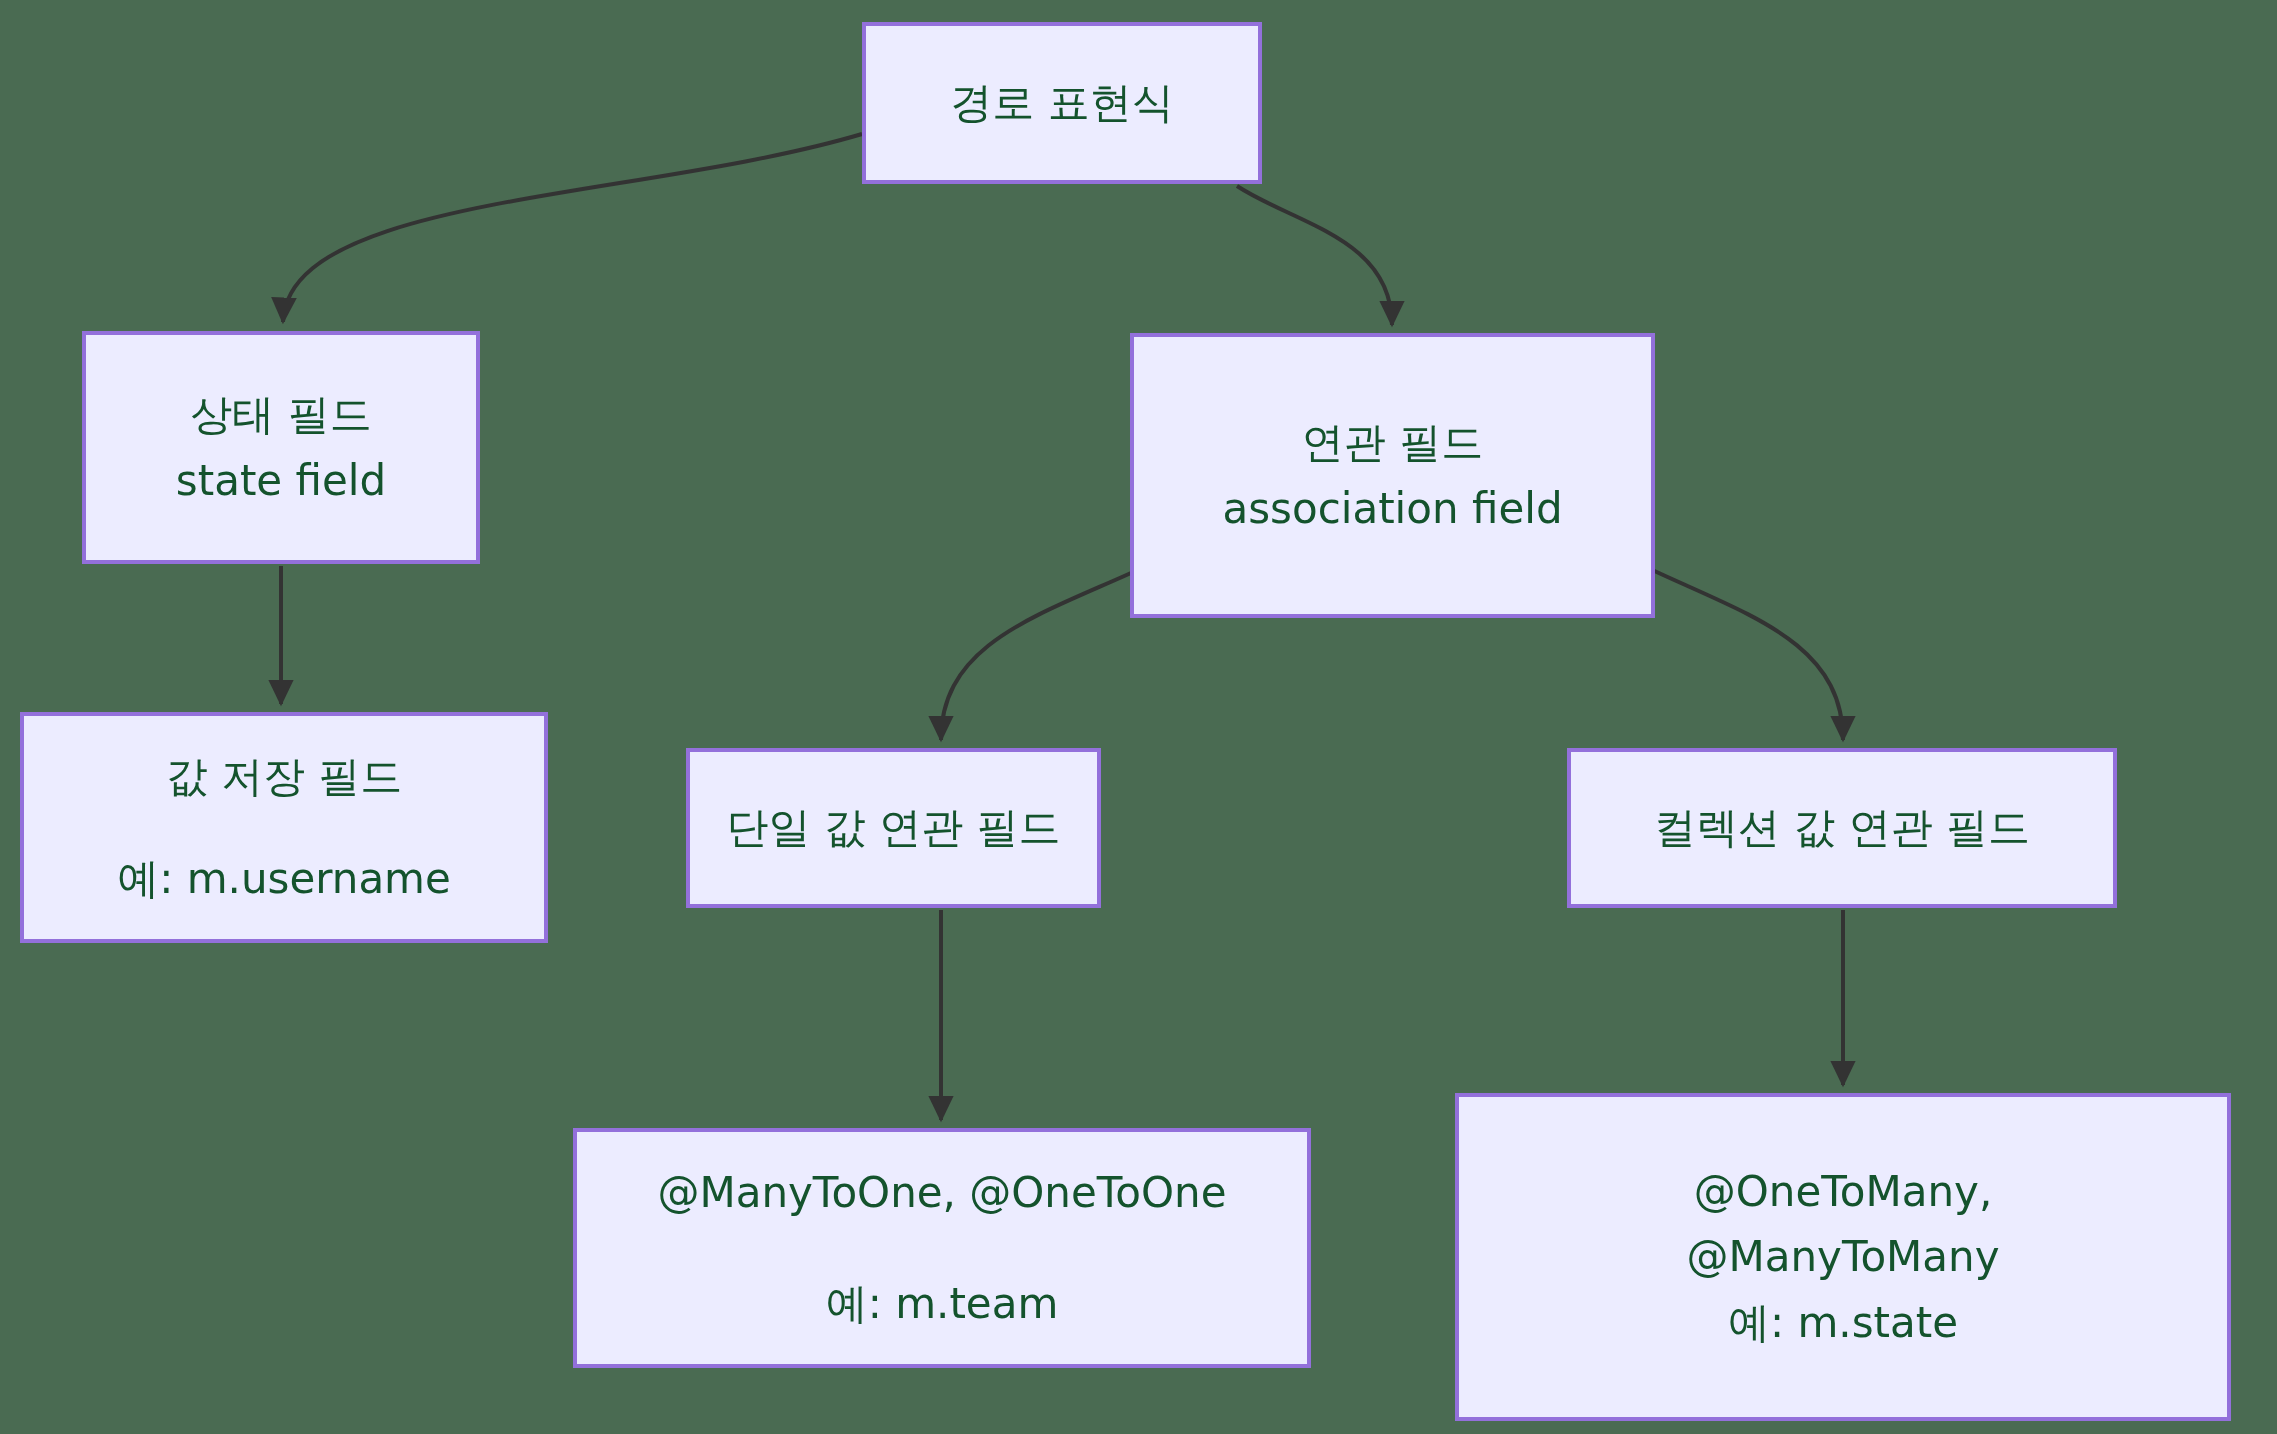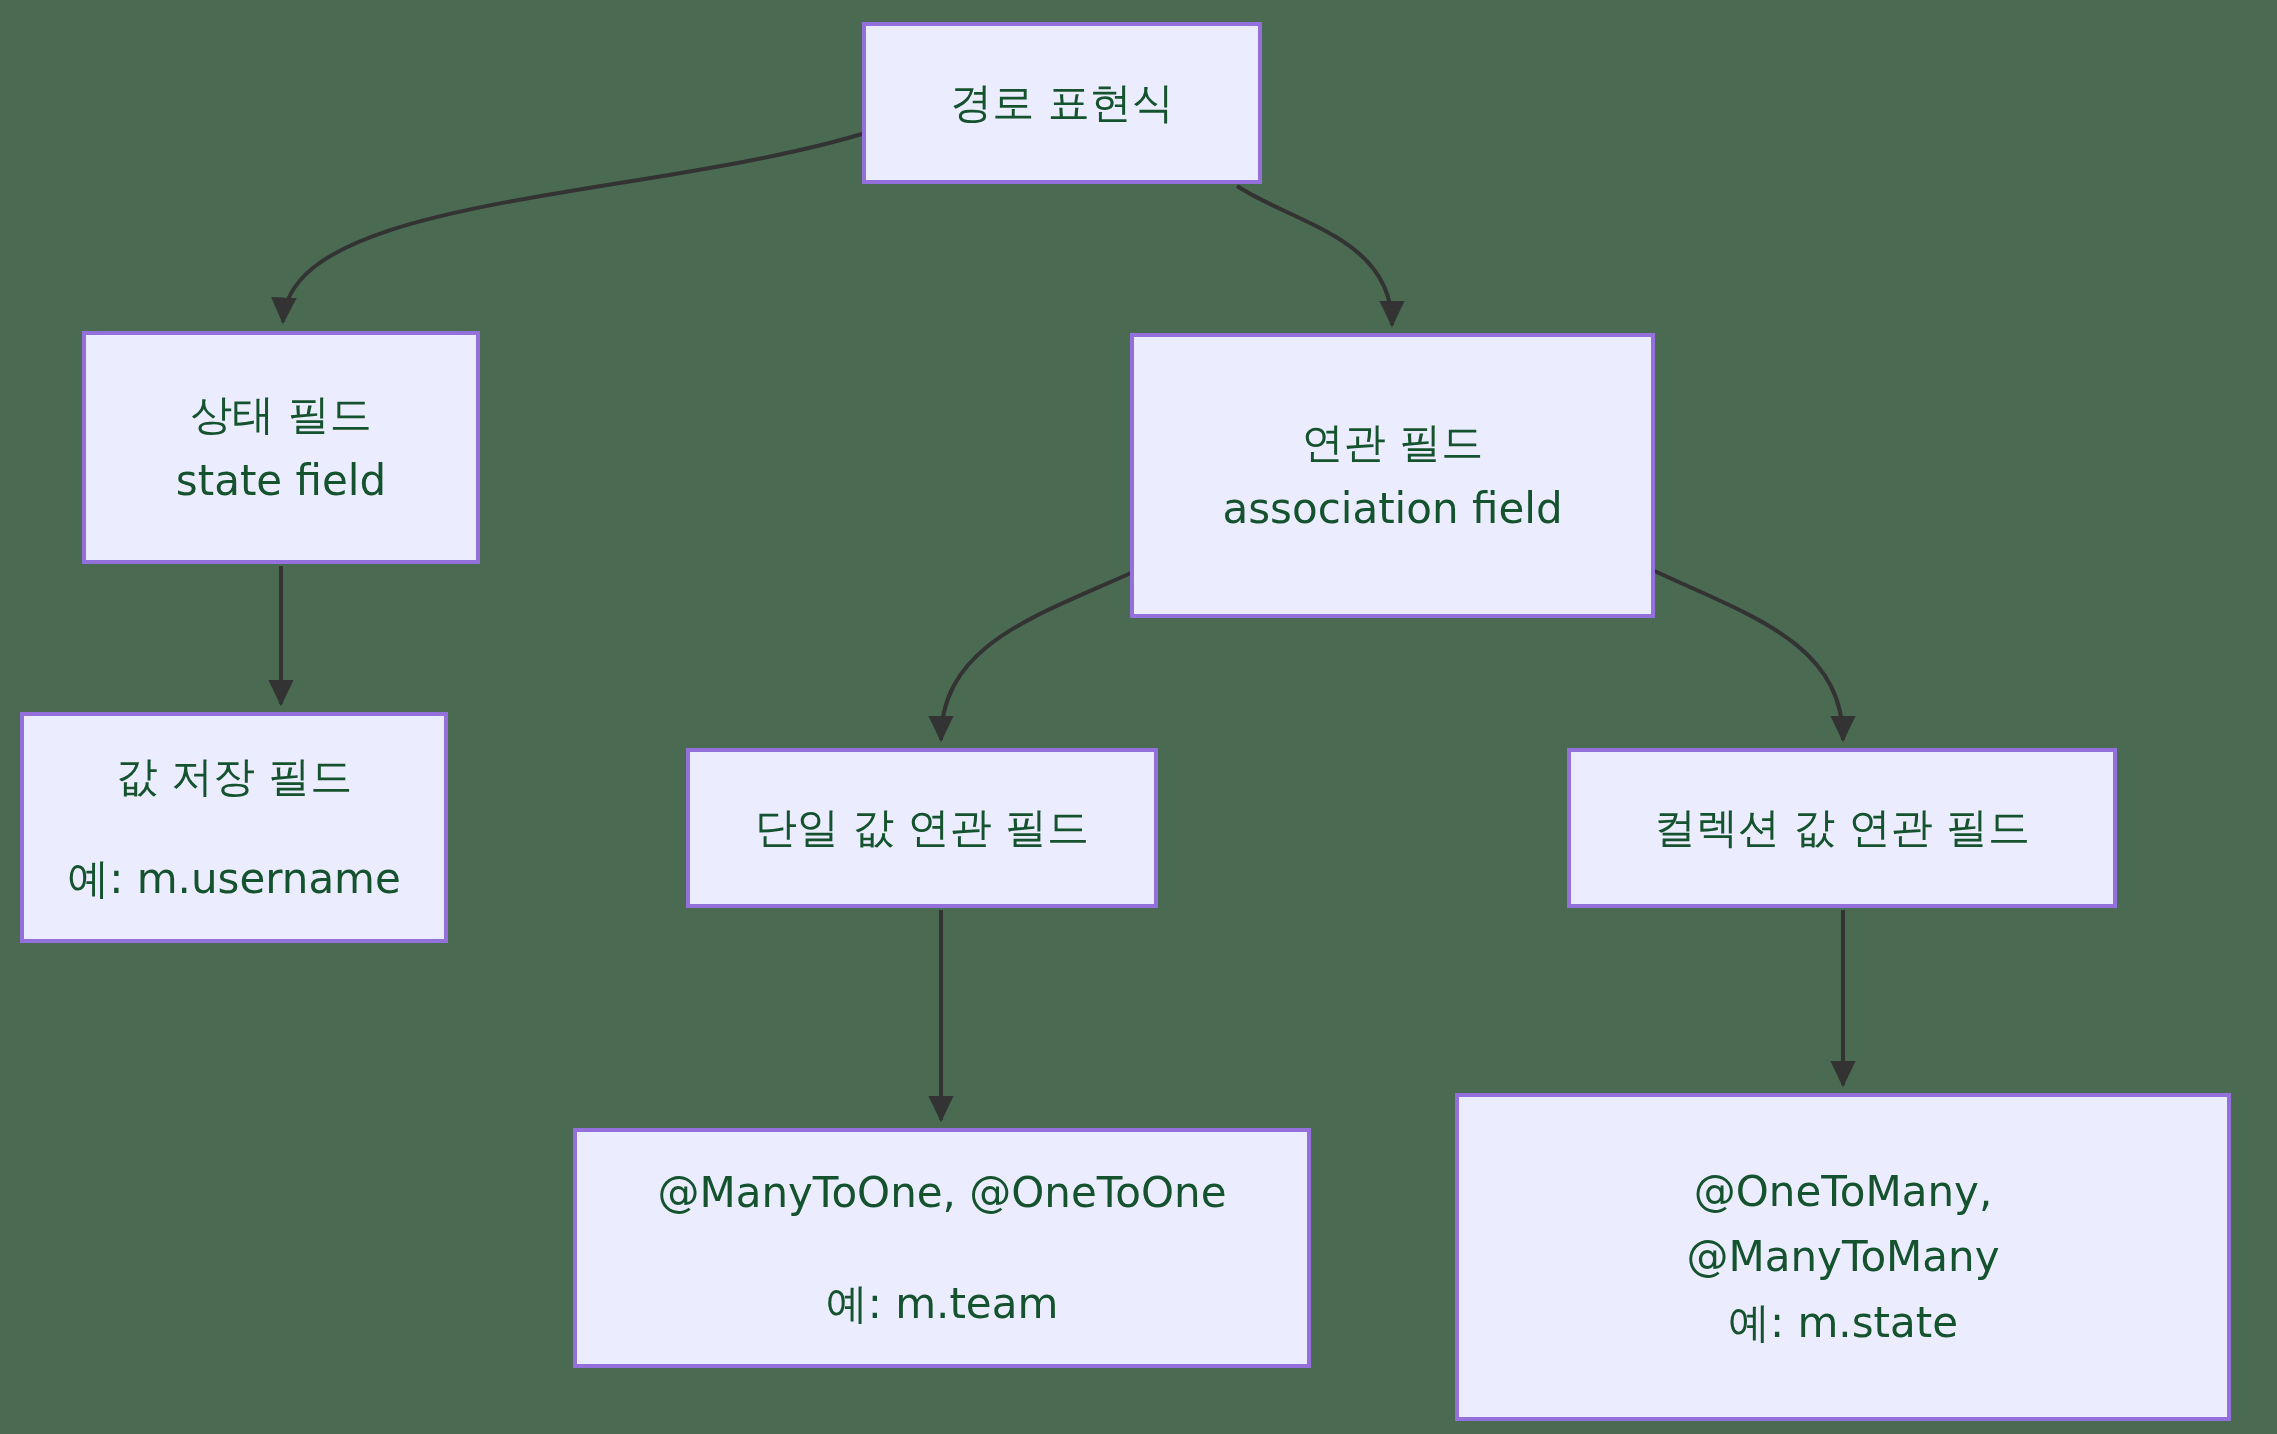--- a/index.html
+++ b/index.html
@@ -46,22 +46,22 @@
     line-height: 1.55;
   }
   .node .line {
     display: block;
     white-space: nowrap;
   }
   
   #n-root        { left: 862px;  top: 22px;   width: 400px; height: 162px; }
   #n-state       { left: 82px;   top: 331px;  width: 398px; height: 233px; }
   #n-assoc       { left: 1130px; top: 333px;  width: 525px; height: 285px; }
-  #n-value       { left: 20px;   top: 712px;  width: 428px; height: 231px; gap: 36px; }
-  #n-single      { left: 686px;  top: 748px;  width: 472px; height: 160px; }
+  #n-value       { left: 20px;   top: 712px;  width: 528px; height: 231px; gap: 36px; }
+  #n-single      { left: 686px;  top: 748px;  width: 415px; height: 160px; }
   #n-collection  { left: 1567px; top: 748px;  width: 550px; height: 160px; }
   #n-single-ex   { left: 573px;  top: 1128px; width: 738px; height: 240px; gap: 46px; }
   #n-collection-ex { left: 1455px; top: 1093px; width: 776px; height: 328px; }
 </style>
 </head>
 <body>
 
 <div class="canvas">
 
   <svg class="edges-layer" viewBox="0 0 2277 1434" xmlns="http://www.w3.org/2000/svg">

